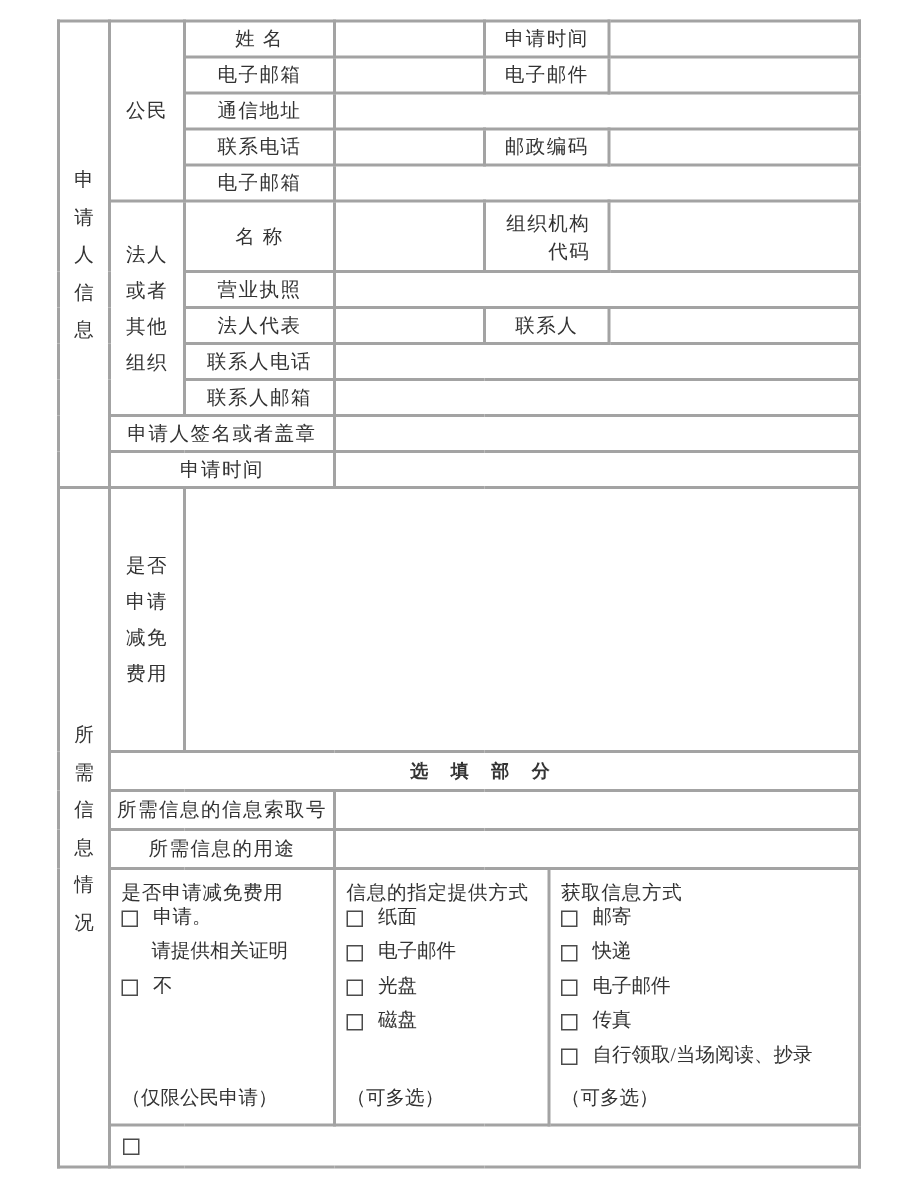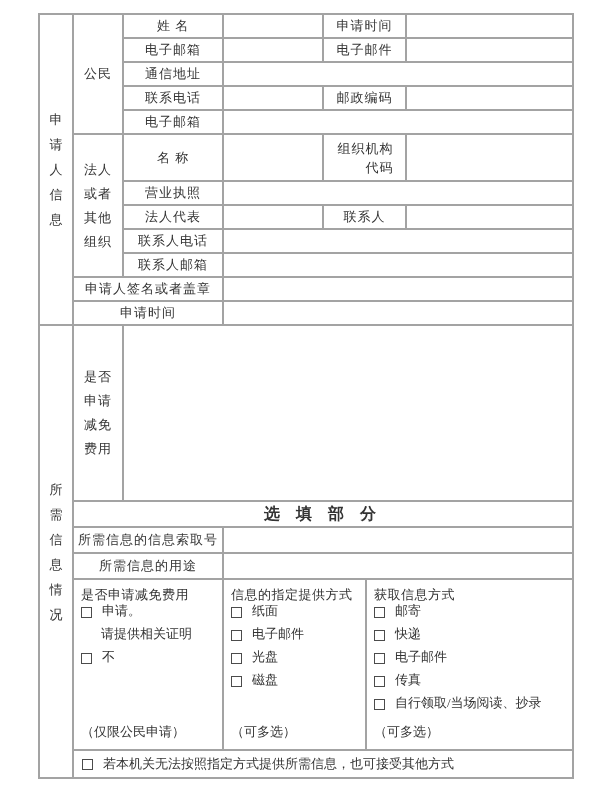--- a/index.html
+++ b/index.html
@@ -25,21 +25,21 @@
   .h26{height:26px}.h169{height:169px}.h28{height:28px}
   .lbl{text-align:center;vertical-align:middle;letter-spacing:1px;}
   .input{background:#ffffff;}
   
   .vtext{width:15px;margin:0 auto;line-height:25px;text-align:center;word-break:break-all;letter-spacing:0;}
   
   .v2{width:29px;margin:0 auto;line-height:24px;text-align:center;word-break:break-all;letter-spacing:1px;}
   .wrap60{width:58px;margin:0 auto;line-height:19px;text-align:right;word-break:break-all;letter-spacing:1px;}
   .optional-heading{
     text-align:center;vertical-align:middle;
-    font-weight:bold;font-size:16px;letter-spacing:6px;
+    font-weight:bold;font-size:12px;letter-spacing:6px;
   }
   .option-cell{vertical-align:top;}
   .option-col{
     display:flex;flex-direction:column;
     box-sizing:border-box;height:169px;
     padding:7px 4px 10px 7px;
   }
   .option-title{line-height:16px;letter-spacing:0.5px;}
   .option-line{display:flex;align-items:flex-end;line-height:15px;margin-bottom:8px;}
   .option-subline{line-height:15px;margin:0 0 8px 20px;}
@@ -218,18 +218,17 @@
           <span>自行领取/当场阅读、抄录</span>
         </div>
         <div class="option-note">（可多选）</div>
       </div>
     </td>
   </tr>
   <tr class="h28">
     <td colspan="6">
       <div class="fallback-row-content">
         <span class="cb"></span>
-        <span>若本机关无法按照指定方式提供所需信息，也可接受其他方式</span>
       </div>
     </td>
   </tr>
 </tbody>
   </table>
 
 </body></html>

